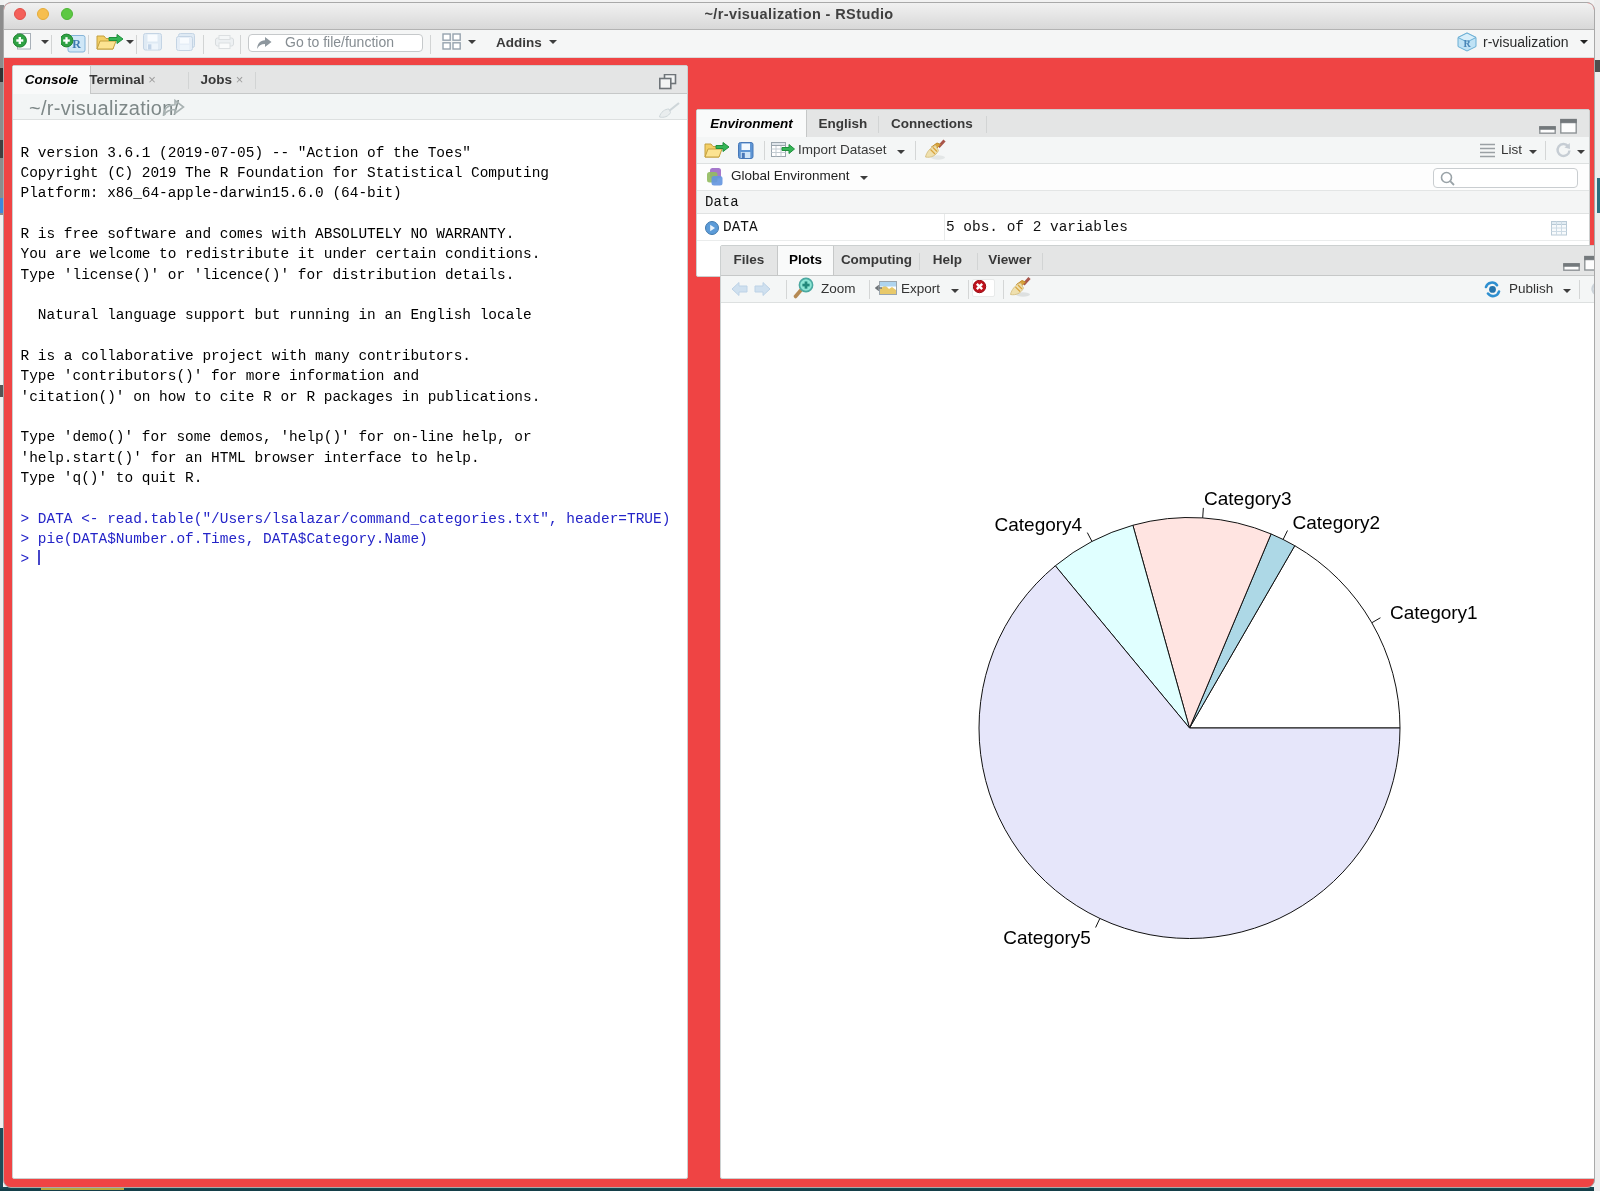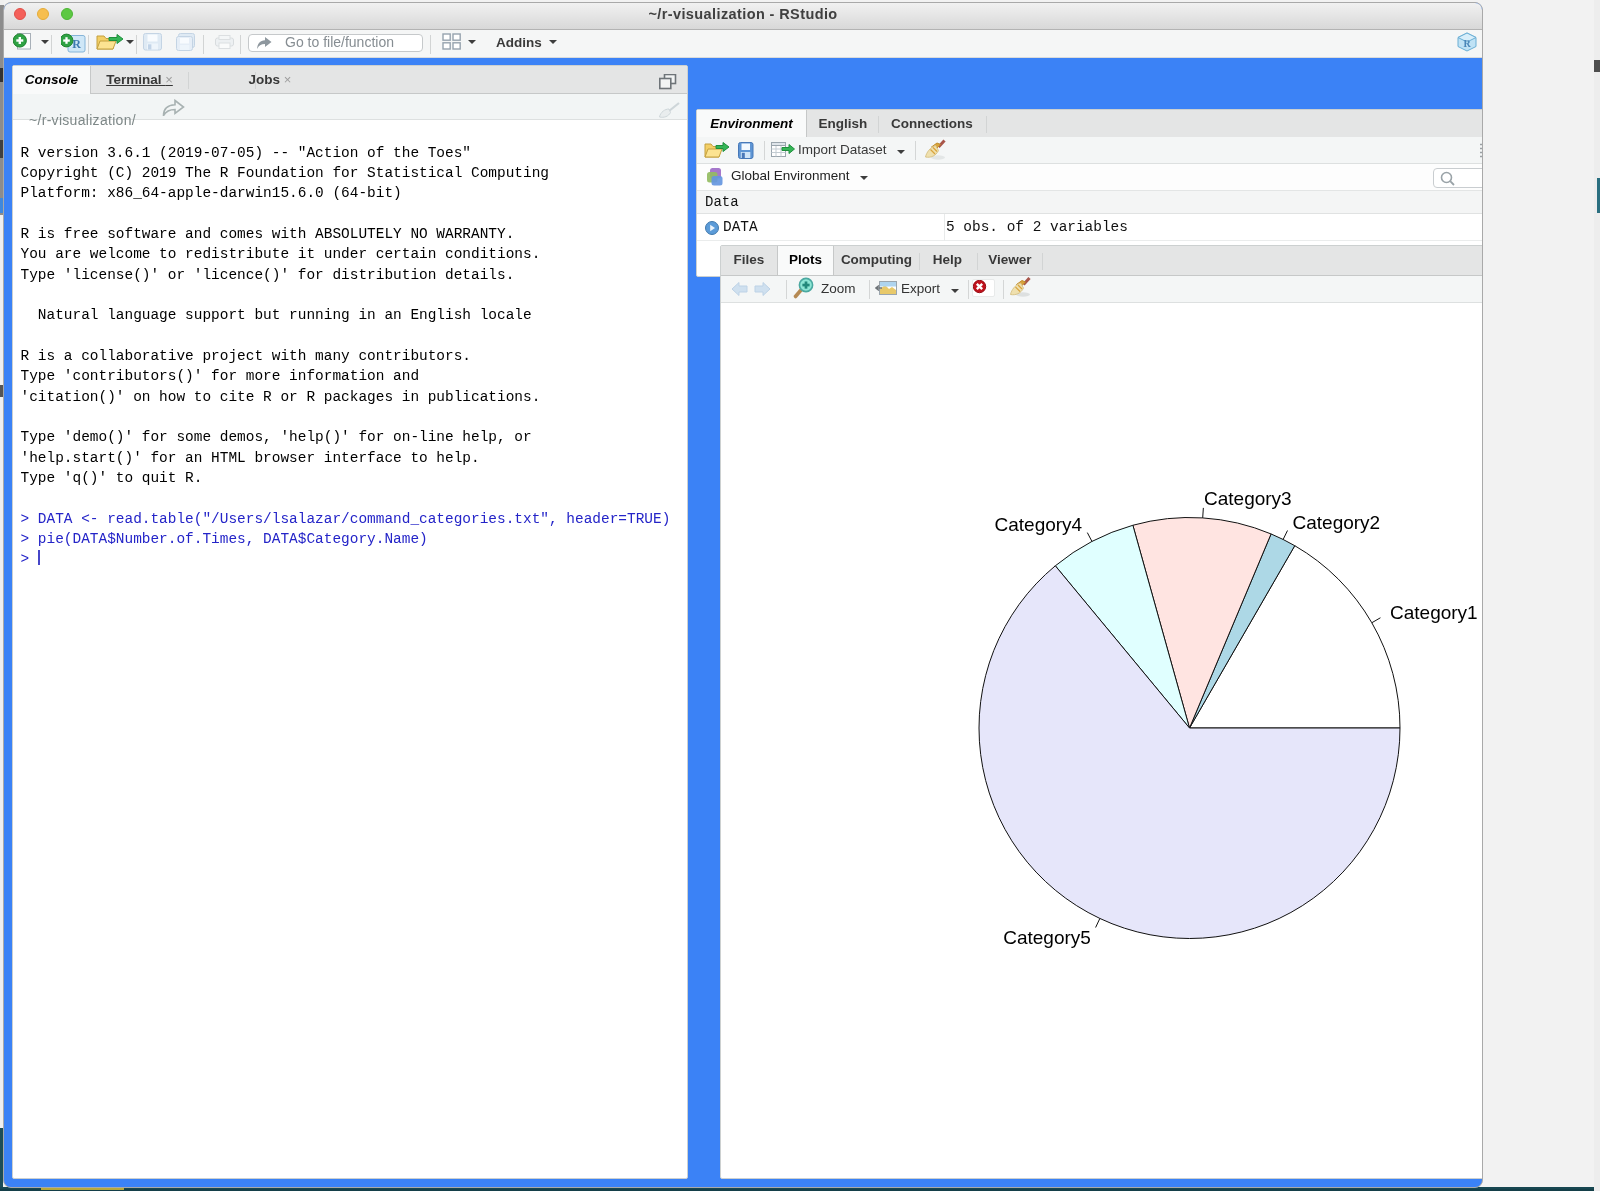--- a/index.html
+++ b/index.html
@@ -1,21 +1,21 @@
 <!DOCTYPE html>
 <html><head>
 <meta charset="utf-8">
 <style>
 * { margin:0; padding:0; box-sizing:border-box; }
 html,body { width:1600px; height:1191px; overflow:hidden; }
 body { font-family:"Liberation Sans", sans-serif; background:#f2f2f2; position:relative; }
 .abs { position:absolute; }
 #window {
-  position:absolute; left:3px; top:2px; width:1480px; height:1186px;
-  background:#3b82f6; border:1px solid #a9a9a9; border-radius:8px;
+  position:absolute; left:3px; top:2px; width:1592px; height:1186px;
+  background:#ef4444; border:1px solid #a9a9a9; border-radius:8px;
   overflow:hidden;
 }
 #titlebar {
   position:absolute; left:0; top:0; width:100%; height:27px;
   background:linear-gradient(#f1f1f1,#d8d8d8);
   border-bottom:1px solid #b3b3b3;
 }
 .tl { position:absolute; top:5px; width:12px; height:12px; border-radius:50%; }
 #title {
   position:absolute; left:0; right:0; top:3px;
@@ -138,27 +138,27 @@
       <path d="M10 1 L19 5.5 L10 10 L1 5.5 Z" fill="#d8eefa" stroke="#6aaed4"></path>
       <text x="10" y="15" font-size="10" font-weight="bold" fill="#4a86b8" text-anchor="middle" font-family="Liberation Serif,serif">R</text>
     </svg>
     <div class="uitext" style="left:1479px;top:4px;color:#2c2c2c;font-size:14px;">r-visualization</div>
     <div class="caret" style="left:1576px;top:10px;border-top-color:#222;"></div>
   </div>
 
   <div class="pane" id="console-pane" style="left:8px;top:62px;width:676px;height:1114px;">
     <div class="tabbar">
       <div class="tab active first" style="left:0;width:78px;">Console</div>
-      <div class="tab" style="left:79px;width:95px;text-decoration:underline;">Terminal <span class="tabx">×</span></div>
-      <div class="tab" style="left:177px;width:64px;margin-left:48px;">Jobs <span class="tabx">×</span></div>
+      <div class="tab" style="left:62px;width:95px;">Terminal <span class="tabx">×</span></div>
+      <div class="tab" style="left:177px;width:64px;">Jobs <span class="tabx">×</span></div>
       <div class="tabsep" style="left:175px;"></div>
       <div class="tabsep" style="left:242px;"></div>
     </div>
     <div class="ptoolbar" style="top:28px;height:26px;background:#f2f5f5;">
-      <div class="uitext" style="left:16px;top:3px;color:#7e8888;font-size:14px;letter-spacing:0.3px;margin-top:15px;">~/r-visualization/</div>
+      <div class="uitext" style="left:16px;top:3px;color:#7e8888;font-size:20px;letter-spacing:0.3px;">~/r-visualization/</div>
     </div>
     <svg class="abs" style="left:646px;top:8px;" width="18" height="16">
       <rect x="5.5" y="0.5" width="11" height="9" fill="#f2f4f4" stroke="#6e7478" stroke-width="1.6"></rect>
       <rect x="0.8" y="4.5" width="11" height="10" fill="#f2f4f4" stroke="#6e7478" stroke-width="1.6"></rect>
     </svg>
     <svg class="abs" style="left:149px;top:33px;" width="24" height="17">
       <path d="M13 1.5 L21.5 8 L13 14.5 L13 10.5 C7 10.5 3.6 12.8 1.5 16.5 C1.5 9.5 6 6.2 13 5.8 Z" fill="none" stroke="#a8b2b2" stroke-width="1.6"></path>
     </svg>
     <svg class="abs" style="left:643px;top:36px;" width="25" height="16">
       <path d="M23 1 L13 9" stroke="#ced6d9" stroke-width="2.2"></path>

